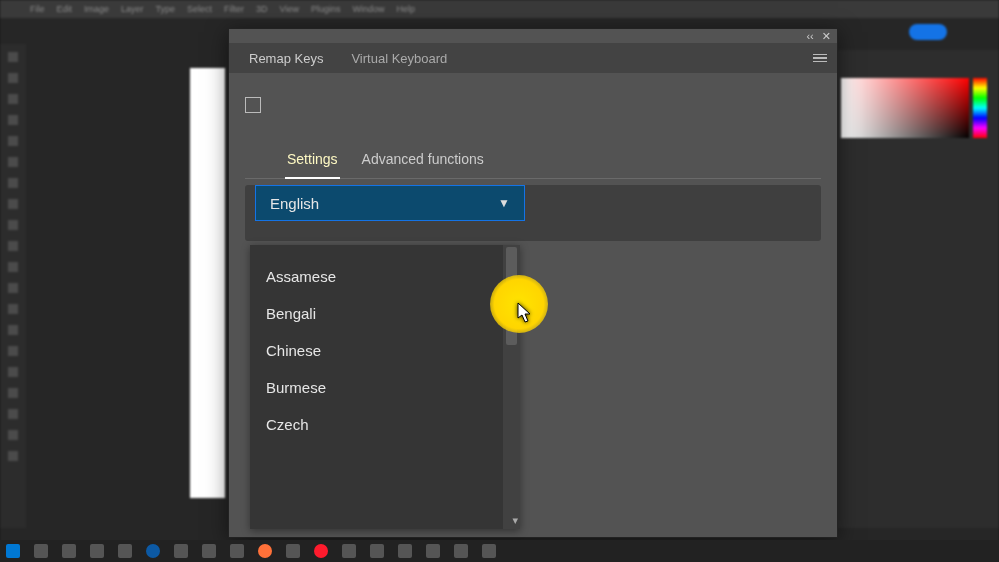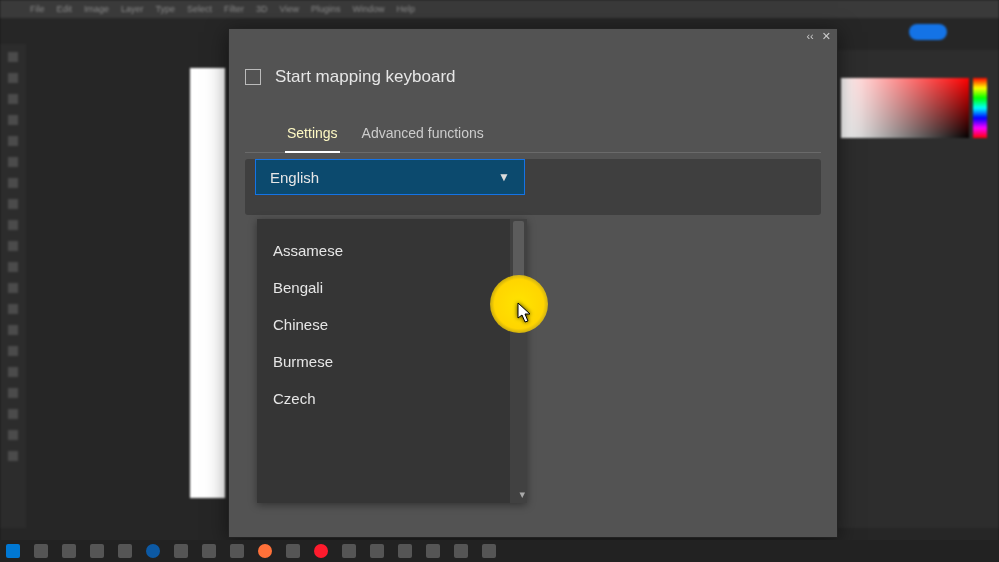--- a/index.html
+++ b/index.html
@@ -65,21 +65,21 @@
     position:relative;
     width:270px; height:36px;
     border:1.5px solid #1473e6;
     background:#0c4a6e;
     display:flex; align-items:center; justify-content:space-between;
     padding:0 14px; cursor:pointer; margin-top:6px;
   }
   .select-val { color:#e6e6e6; font-size:15px;}
   .chev { color:#ddd; font-size:12px;}
   .dropdown {
-    position:absolute; left:12px; top:60px;
+    position:absolute; left:5px; top:60px;
     width:270px; height:284px;
     background:#353535;
     box-shadow:0 2px 8px rgba(0,0,0,.4);
     overflow:hidden;
   }
   .dropdown-inner {
     position:absolute; left:0; top:-8px; right:17px; bottom:0;
   }
   .dropdown-item {
     color:#e6e6e6; font-size:15px; padding:10px 16px; cursor:pointer;
@@ -152,24 +152,32 @@
   <div class="rightPanels"></div>
   <div class="colorPicker"></div>
   <div class="hueBar"></div>
 </div>
 
 <div class="panel">
   <div class="panel-titlebar">
     <span>‹‹</span>
     <span>✕</span>
   </div>
+  <div class="panel-tabs">
+    <div class="panel-tab">Remap Keys</div>
+    <div class="panel-tab inactive">Virtual Keyboard</div>
+    <div class="panel-menu">
+        <div></div>
+        <div></div>
+        <div></div>
+      </div>
+  </div>
   <div class="panel-body">
     <div class="checkbox-row">
       <div class="checkbox"></div>
-      <div class="checkbox-label">Start mapping keyboard</div>
     </div>
     <div class="subtabs">
       <div class="subtab active">Settings</div>
       <div class="subtab">Advanced functions</div>
     </div>
 
     <div class="layout-section" style="position:relative;">
       <div class="select">
         <span class="select-val">English</span>
         <span class="chev">▼</span>

